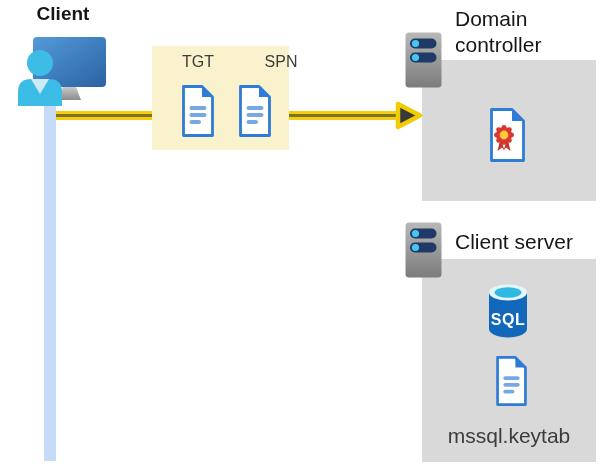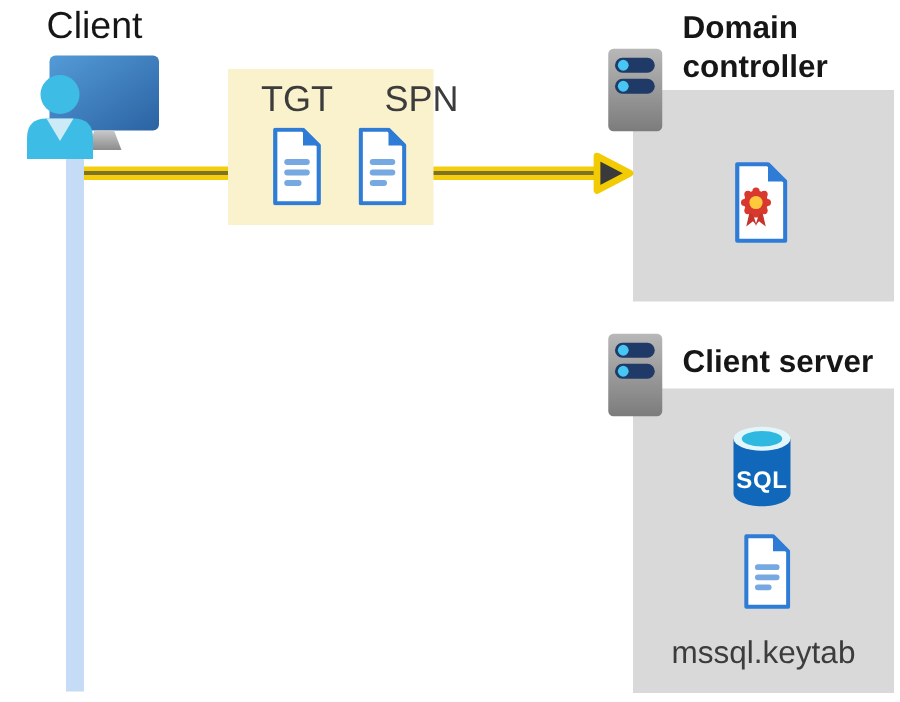--- a/index.html
+++ b/index.html
@@ -3,25 +3,25 @@
 <meta charset="utf-8">
 <style>
   html,body{margin:0;padding:0;background:#fff;}
   .canvas{
     position:relative;width:600px;height:468px;background:#FFFFFF;
     font-family:"Liberation Sans",sans-serif;overflow:hidden;
   }
   .abs{position:absolute;}
 
   
-  .title{font-weight:bold;color:#161616;font-size:21px;line-height:26px;}
-  .client-label{left:26px;top:3px;width:74px;text-align:center;font-size:25px;font-weight:normal;color:#161616;}
+  .title{font-weight:normal;color:#161616;font-size:21px;line-height:26px;}
+  .client-label{left:26px;top:3px;width:74px;text-align:center;font-size:19px;font-weight:bold;color:#161616;}
   .dc-label{left:455px;top:6px;width:132px;}
   .linux-label{left:455px;top:229px;width:140px;white-space:nowrap;}
-  .cred-label{top:53px;width:56px;text-align:center;font-size:24px;color:#3C3C3C;}
+  .cred-label{top:53px;width:56px;text-align:center;font-size:16px;color:#3C3C3C;}
   .tgt-label{left:170px;}
   .spn-label{left:228px;margin-left:25px;}
   .keytab-label{left:424px;top:424px;width:170px;text-align:center;font-size:21px;color:#3C3C3C;}
 
   
   .panel{width:174px;background:#D9D9D9;}
   .dc-panel{left:422px;top:60px;height:141px;}
   .linux-panel{left:422px;top:259px;height:203px;}
   .client-line{left:44px;top:97px;width:12px;height:364px;background:#C5DBF6;}
   .arrow-band{

